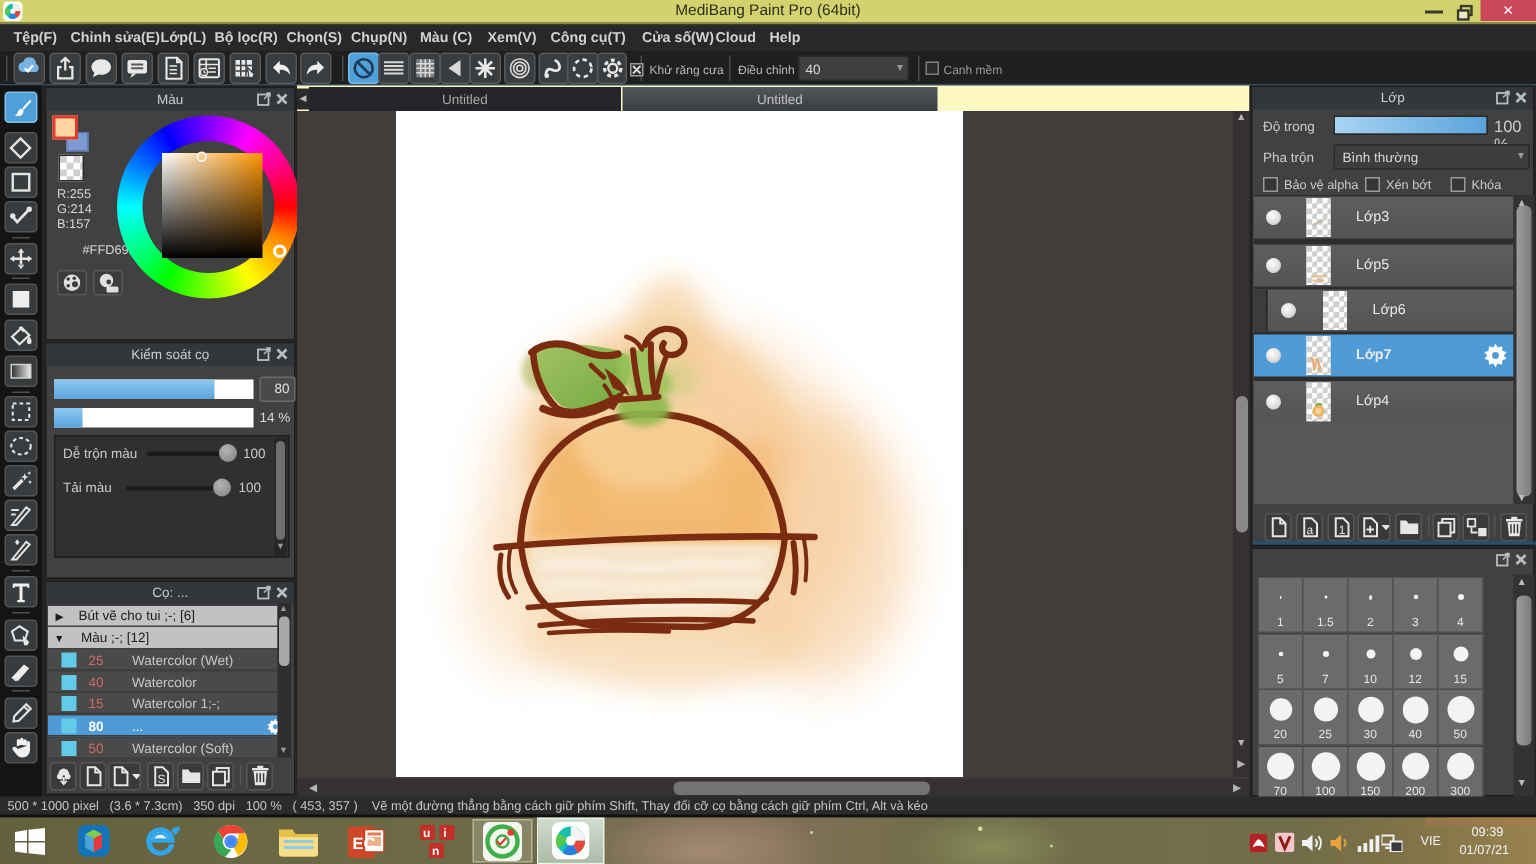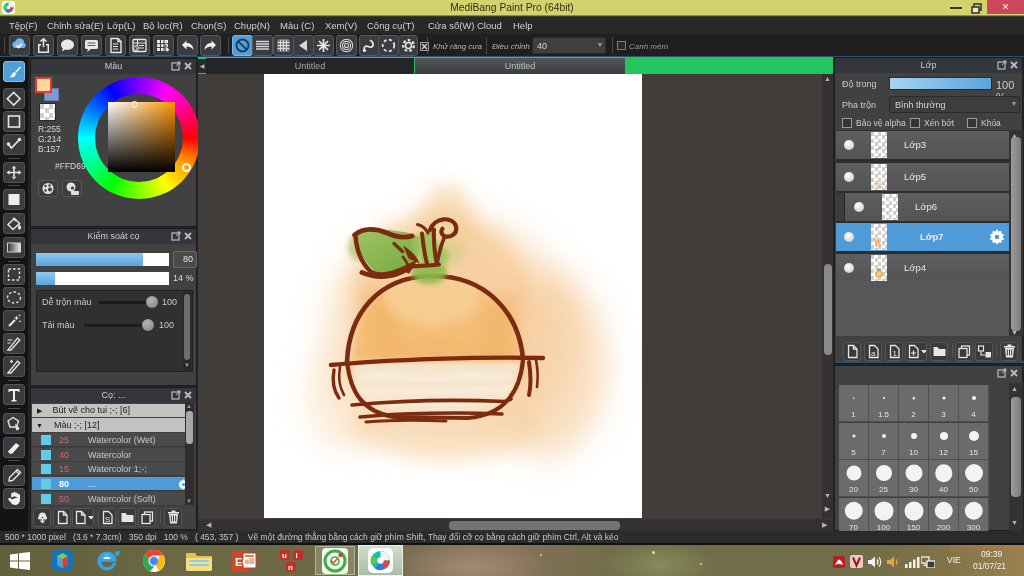--- a/index.html
+++ b/index.html
@@ -8,27 +8,27 @@
 #app { position:relative; width:1024px; height:576px; background:#2b2b2b; }
 .abs { position:absolute; }
 
 #titlebar { left:0; top:0; width:1024px; height:17px; background:linear-gradient(#d2d36e 0 15px, #8a8a50 15px 16px, #3c3c2c 16px); }
 #apicon { left:2px; top:1px; width:13px; height:13px; background:#fdfdf5; border-radius:3px; }
 #apicon svg { display:block; }
 #wtitle { left:0; top:2px; width:1024px; text-align:center; font-size:10.3px; color:#30301c; }
 #btn-close { left:987px; top:0; width:37px; height:14px; background:#c9495a; color:#fff; text-align:center; font-size:9px; line-height:14px; }
 
 #menubar { left:0; top:17px; width:1024px; height:17px; background:#2a272b; }
-.mitem { position:absolute; top:3px; font-size:9.5px; color:#d2d2d2; white-space:nowrap; }
+.mitem { position:absolute; top:3px; font-size:9.5px; color:#d2d2d2; white-space:nowrap;font-weight:bold; }
 
 #toolbar { left:0; top:34px; width:1024px; height:23px; background:#1f1f1f; border-bottom:1px solid #30506a; }
 .tbtn { position:absolute; top:1px; width:21px; height:21px; background:#3a3d3f; border:1px solid #56595c; border-radius:3px; }
 .tbtn.sel { background:#4f9fd9; border-color:#79b9e8; }
 .tsep { position:absolute; top:3px; width:1px; height:17px; background:#4a4a4a; }
-.tlabel { position:absolute; font-size:9px; color:#b9b9b9; white-space:nowrap;font-style:italic; }
+.tlabel { position:absolute; font-size:9px; color:#b9b9b9; white-space:nowrap; }
 .cbox { position:absolute; width:9px; height:9px; border:1px solid #9a9a9a; background:#2a2a2a; }
 
 #toolstrip { left:0; top:57px; width:28px; height:474px; background:#141414; }
 .stool { position:absolute; left:3px; width:22px; height:21px; background:#393c3e; border:1px solid #525456; border-radius:3px; }
 .stool.sel { background:#4f9fd9; border-color:#82bfe9; }
 .ssep { position:absolute; left:8px; width:12px; height:1px; background:#4d4d4d; }
 
 #ldock { left:28px; top:57px; width:170px; height:474px; background:#242424; }
 #rdock { left:833px; top:57px; width:191px; height:474px; background:#242424; }
 .panel { position:absolute; left:2px; background:#414141; border:1px solid #1d1d1d; }
@@ -47,21 +47,21 @@
 .lrow { position:absolute; left:0; width:173px; height:28px; background:linear-gradient(#5e5e5e,#545454); }
 .lrow.sel { background:#4f9bd7; }
 .lrow u { position:absolute; left:8px; top:9px; width:10px; height:10px; border-radius:50%; background:radial-gradient(circle at 40% 35%,#fff,#c2c2c2); text-decoration:none; }
 .lrow em { position:absolute; left:35px; top:1px; width:16px; height:26px; background:conic-gradient(#fff 25%, #cfcfcf 0 50%, #fff 0 75%, #cfcfcf 0) 0 0/7px 7px, #fff; }
 .lrow span { position:absolute; top:8px; font-size:9.5px; color:#e9e9e9; }
 .bcell { position:absolute; width:30px; height:37px; background:#6b6b6b; border-right:1px solid #4f4f4f; border-bottom:1px solid #4f4f4f; }
 .bcell .c { position:absolute; left:50%; top:13px; transform:translate(-50%,-50%); border-radius:50%; background:#f3f3f3; }
 .bcell .n { position:absolute; width:100%; text-align:center; bottom:2px; font-size:8px; color:#e6e6e6; }
 
 #canvasarea { left:198px; top:57px; width:635px; height:474px; background:#403d3b; }
-#tabbar { position:absolute; left:0; top:0; width:635px; height:17px; background:#22c55e; }
+#tabbar { position:absolute; left:0; top:0; width:635px; height:17px; background:#fef9c3; }
 .tab { position:absolute; top:1px; height:16px; font-size:9px; color:#a8a8a8; text-align:center; line-height:16px; }
 #whitecanvas { position:absolute; left:66px; top:17px; width:378px; height:444px; background:#ffffff; }
 
 #statusbar { left:0; top:531px; width:1024px; height:12px; background:#2b2b2b; font-size:8.5px; color:#c6c6c6; line-height:12px; white-space:nowrap; }
 #winedge { left:0; top:543px; width:1024px; height:2px; background:#111; }
 
 #taskbar { left:0; top:545px; width:1024px; height:31px; background:linear-gradient(90deg,#62603d 0%,#6b6844 18%,#6f6a47 35%,#7d6f55 44%,#837257 50%,#6f6c48 62%,#716e49 78%,#6b6944 100%); }
 .tray { position:absolute; font-size:8.5px; color:#f2f2f2; }
 </style>
 </head>
@@ -563,21 +563,21 @@
             <u style="left:18px;"></u>
             <em style="left:46px;"></em>
             <span style="left:79px;">Lớp6</span>
           </div>
         <div class="lrow sel" style="top:93px;">
             <u></u>
             <em></em>
             <svg style="position:absolute;left:35px;top:1px;" width="16" height="26" viewBox="0 0 16 26">
               <path d="M3 14c2 3 3 6 2 9M6 15c2 2.5 3 5 3 8" stroke="#eda763" stroke-width="1.8" fill="none" opacity="0.9"></path>
             </svg>
-            <span style="left:84px;font-weight:bold;">Lớp7</span>
+            <span style="left:68px;font-weight:bold;">Lớp7</span>
           <svg style="position:absolute;left:153px;top:6px;" width="16" height="16" viewBox="0 0 16 16">
               <path d="M8 0l1.4 2.6 2.9-.7.3 2.9 2.8 1L13.5 8l1.9 2.2-2.8 1-.3 2.9-2.9-.7L8 16l-1.4-2.6-2.9.7-.3-2.9-2.8-1L2.5 8 .6 5.8l2.8-1 .3-2.9 2.9.7z" fill="#fff"></path>
               <circle cx="8" cy="8" r="2.3" fill="#4f9bd7"></circle>
             </svg>
         </div>
         <div class="lrow" style="top:124px;">
             <u></u>
             <em></em>
             <svg style="position:absolute;left:35px;top:1px;" width="16" height="26" viewBox="0 0 16 26">
               <circle cx="8" cy="19" r="4" fill="#f0b25e"></circle>

